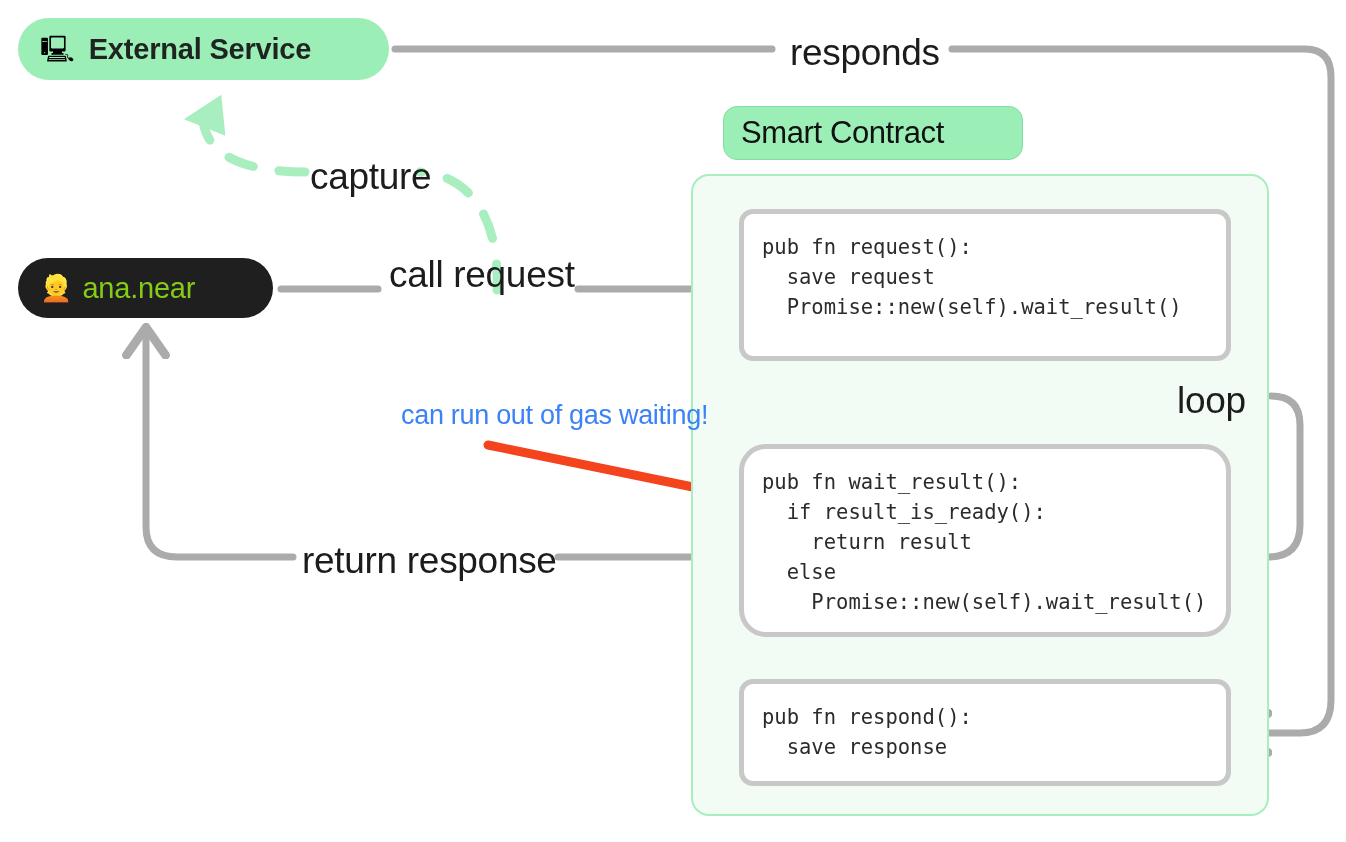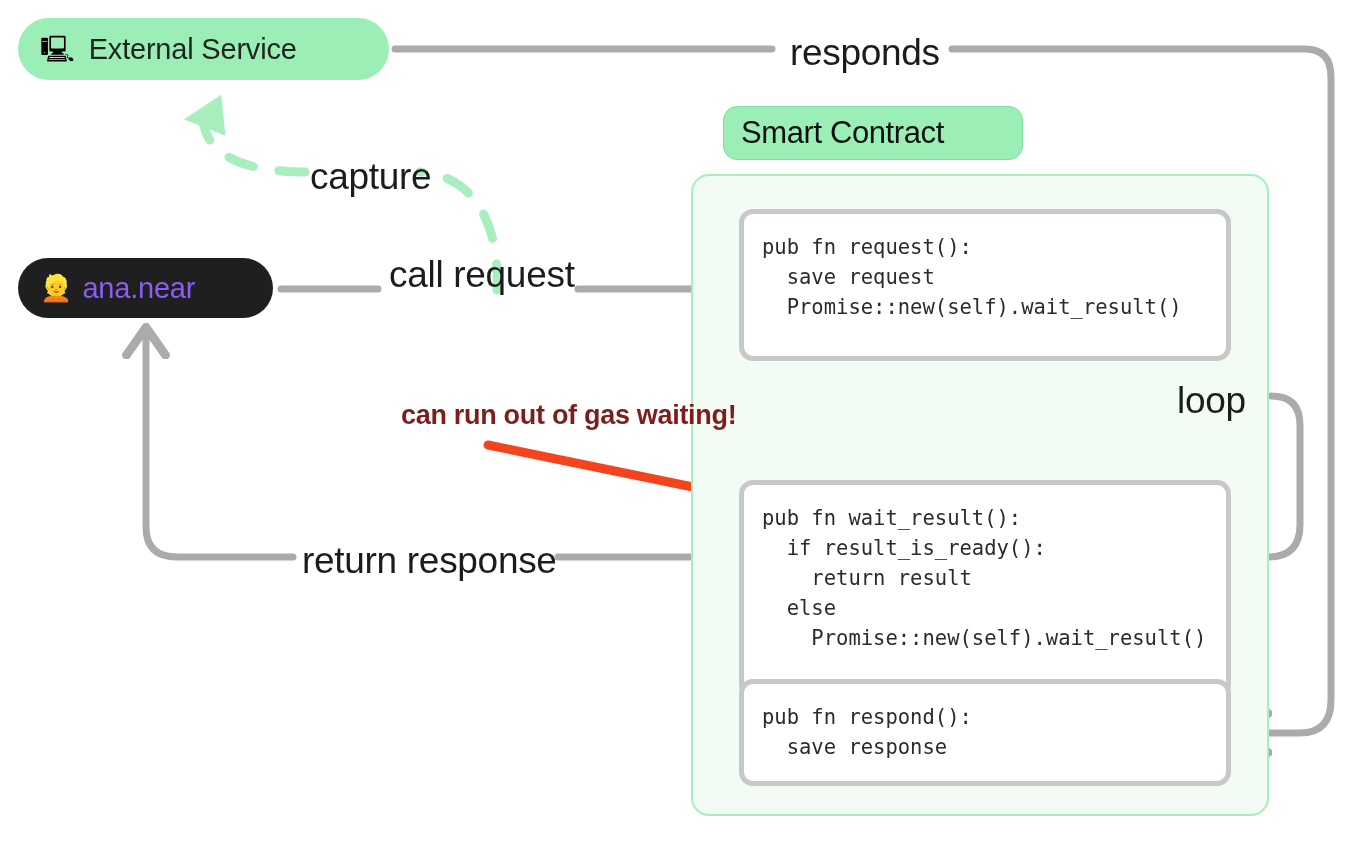--- a/index.html
+++ b/index.html
@@ -40,34 +40,34 @@
     left: 18px; top: 18px;
     width: 371px; height: 62px;
     background: #9BEFB6;
     border-radius: 31px;
     padding: 0 22px;
     gap: 14px;
   }
   .pill-ext .label {
     font-size: 29px;
     color: #1f2421;
-    font-weight: 400;
+    font-weight: 700;
     letter-spacing: -0.2px;
   }
   .pill-user {
     left: 18px; top: 258px;
     width: 255px; height: 60px;
     background: #1f1f1f;
     border-radius: 30px;
     padding: 0 22px;
     gap: 10px;
   }
   .pill-user .label {
     font-size: 29px;
-    color: #8b5cf6;
+    color: #84cc16;
     font-weight: 400;
     letter-spacing: -0.2px;
   }
   .emoji {
     font-size: 26px;
     line-height: 1;
   }
   .pill-contract {
     left: 691px; top: 106px;
     width: 300px; height: 54px;
@@ -103,21 +103,21 @@
     border-radius: 14px;
     box-sizing: border-box;
     font-family: "DejaVu Sans Mono", monospace;
     font-size: 20.5px;
     line-height: 30px;
     color: #2b2b2b;
     padding: 18px 0 18px 18px;
     white-space: pre;
   }
   .cb1 { left: 739px; top: 209px;  width: 492px; height: 152px; }
-  .cb2 { left: 739px; top: 480px;  width: 492px; height: 218px; }
+  .cb2 { left: 739px; top: 444px;  width: 492px; height: 193px; border-radius: 27px; }
   .cb3 { left: 739px; top: 679px;  width: 492px; height: 107px; }
 
   
   .edge-label {
     position: absolute;
     font-size: 37px;
     color: #1c1c1c;
     letter-spacing: -0.3px;
     white-space: nowrap;
     background: transparent;
@@ -125,22 +125,22 @@
   .lbl-responds   { left: 790px; top: 32px; }
   .lbl-capture    { left: 310px; top: 156px; }
   .lbl-callreq    { left: 389px; top: 254px; }
   .lbl-return     { left: 302px; top: 540px; }
   .lbl-loop       { left: 1177px; top: 380px; }
 
   .warn-text {
     position: absolute;
     left: 401px; top: 400px;
     font-size: 27px;
-    font-weight: bold;
-    color: #7f1d1d;
+    font-weight: normal;
+    color: #3b82f6;
     letter-spacing: -0.3px;
     white-space: nowrap;
   }
 </style>
 </head>
 <body>
 
 <div id="stage">
 
   <svg class="layer" viewBox="0 0 1346 842">

